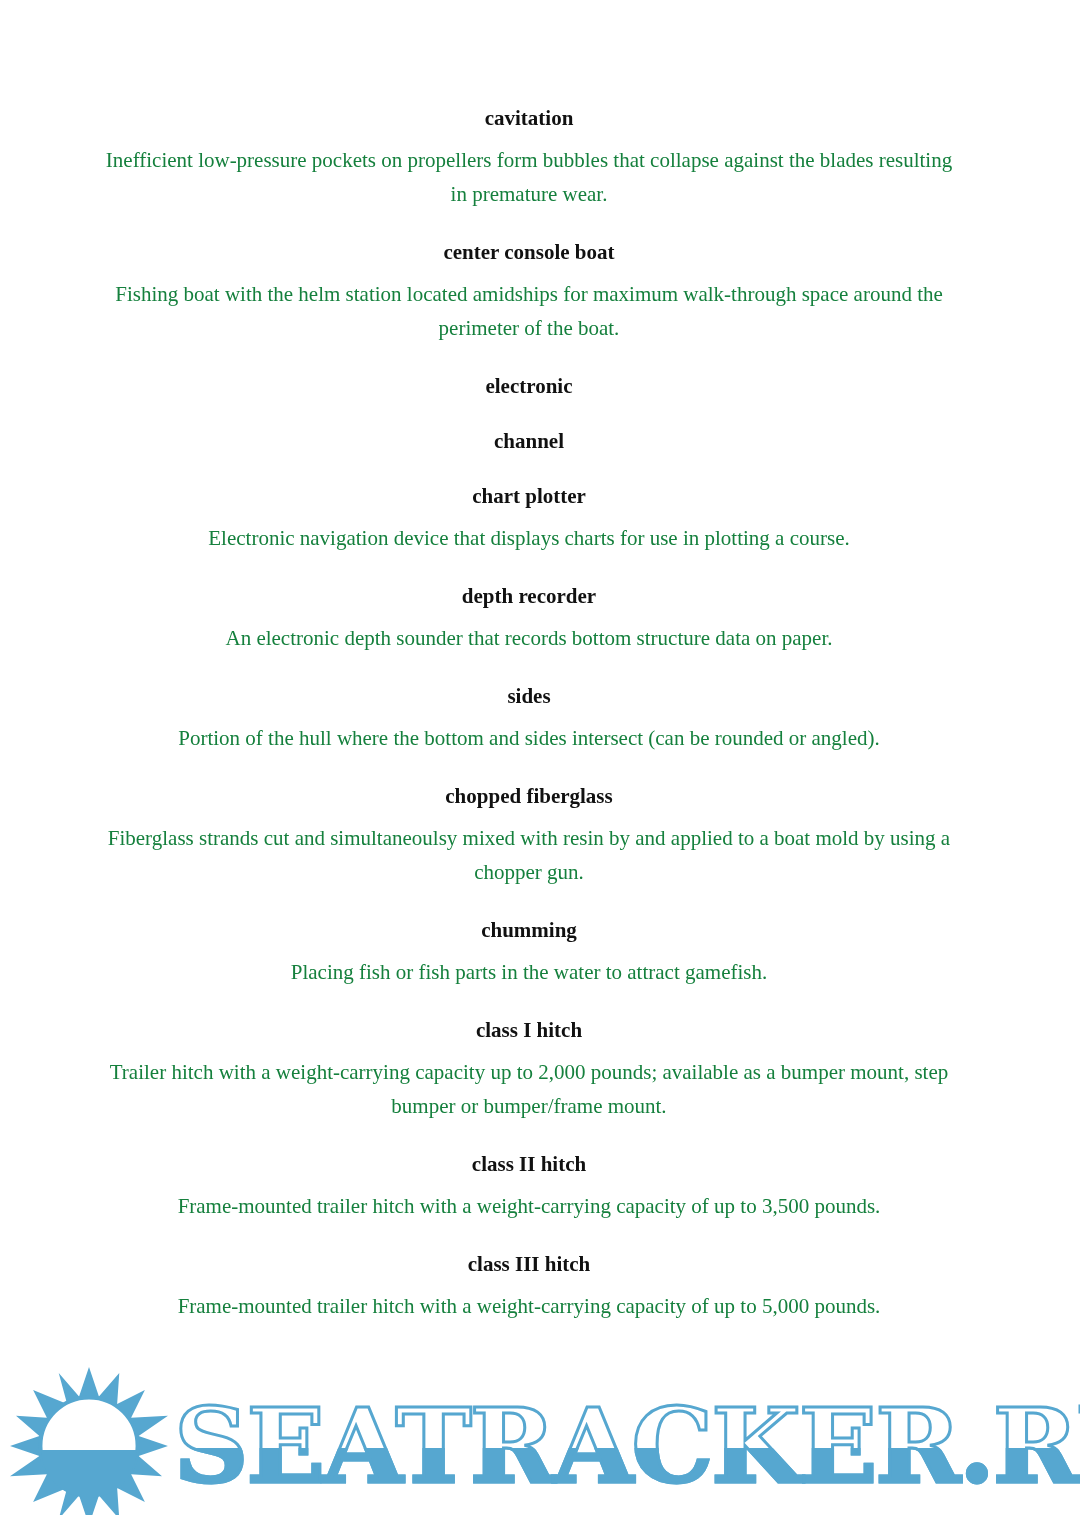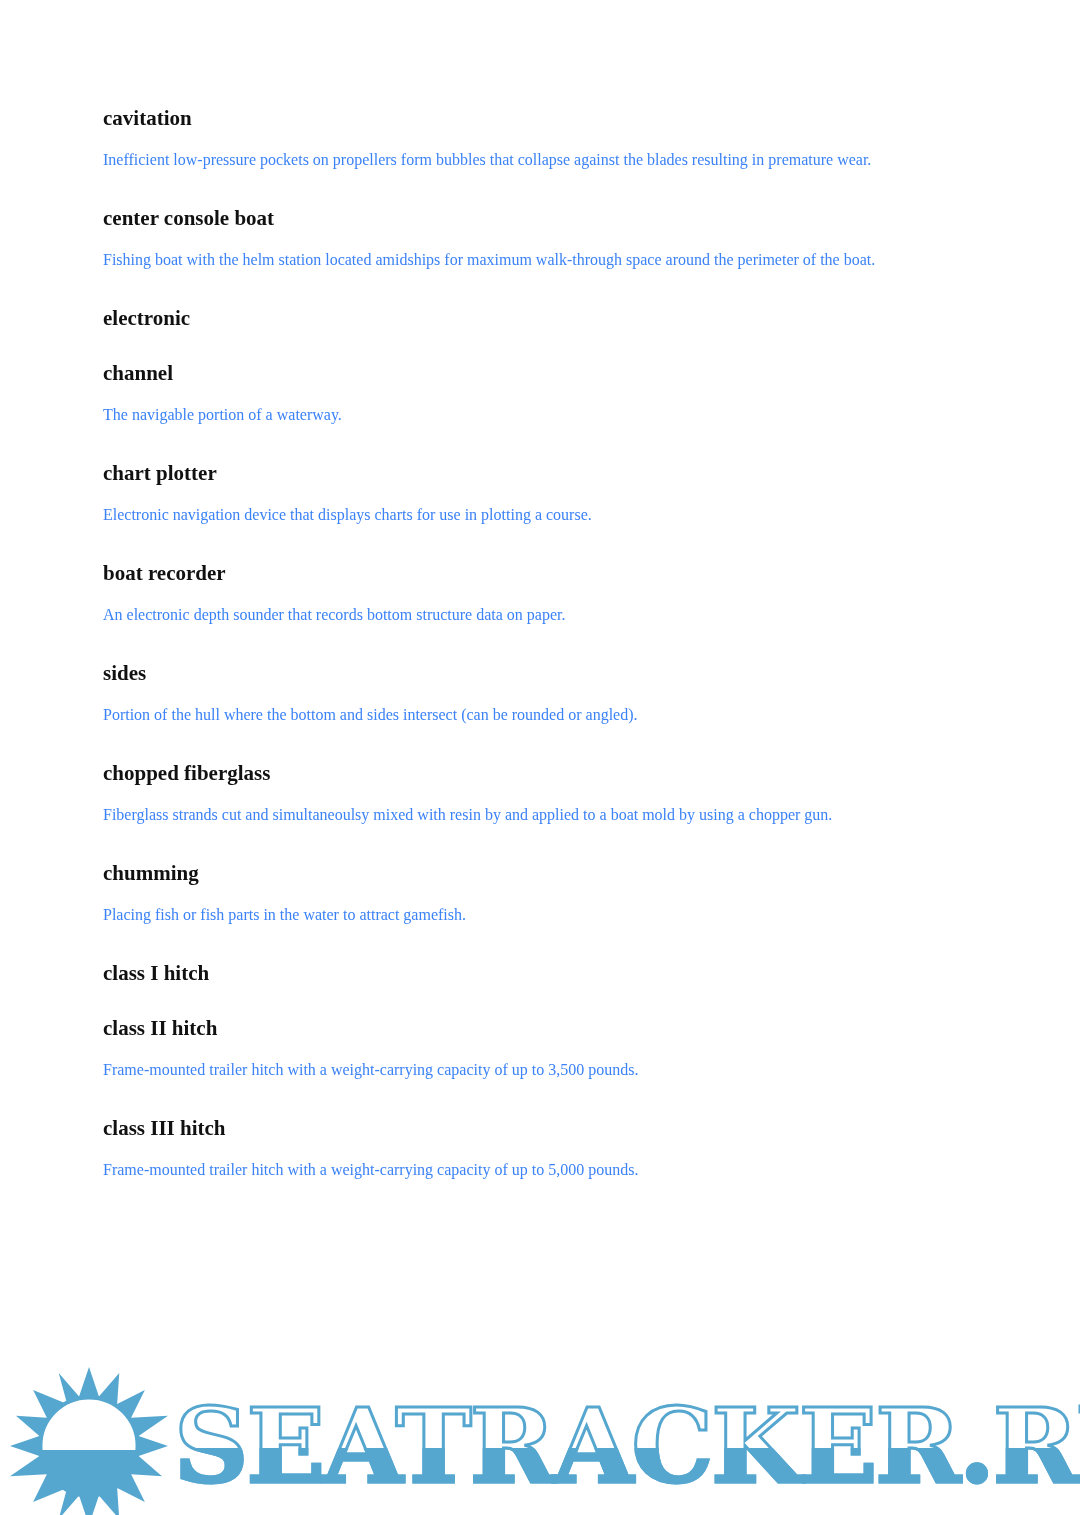--- a/index.html
+++ b/index.html
@@ -12,31 +12,31 @@
     position: relative;
   }
   .page {
     position: relative;
     width: 1080px;
     height: 1515px;
   }
   .glossary {
     padding: 104px 125px 0 103px;
   }
-  .entry { margin-bottom: 27px; }
+  .entry { margin-bottom: 27px; text-align: center; }
   .term {
     font-size: 21px;
     font-weight: bold;
     color: #111111;
     line-height: 28px;
     margin-bottom: 11px;
   }
   .definition {
-    font-size: 16px;
-    color: #3b82f6;
+    font-size: 21px;
+    color: #15803d;
     line-height: 34px;
     max-width: 852px;
   }
   
   .watermark {
     position: absolute;
     left: 0;
     bottom: -18px;
     width: 1080px;
     height: 175px;
@@ -84,30 +84,29 @@
       <div class="term">center console boat</div>
       <div class="definition">Fishing boat with the helm station located amidships for maximum walk-through space around the perimeter of the boat.</div>
     </div>
 
     <div class="entry">
       <div class="term">electronic</div>
     </div>
 
     <div class="entry">
       <div class="term">channel</div>
-      <div class="definition">The navigable portion of a waterway.</div>
     </div>
 
     <div class="entry">
       <div class="term">chart plotter</div>
       <div class="definition">Electronic navigation device that displays charts for use in plotting a course.</div>
     </div>
 
     <div class="entry">
-      <div class="term">boat recorder</div>
+      <div class="term">depth recorder</div>
       <div class="definition">An electronic depth sounder that records bottom structure data on paper.</div>
     </div>
 
 
     <div class="entry">
       <div class="term">sides</div>
       <div class="definition">Portion of the hull where the bottom and sides intersect (can be rounded or angled).</div>
     </div>
 
     <div class="entry">
@@ -115,20 +114,21 @@
       <div class="definition">Fiberglass strands cut and simultaneoulsy mixed with resin by and applied to a boat mold by using a chopper gun.</div>
     </div>
 
     <div class="entry">
       <div class="term">chumming</div>
       <div class="definition">Placing fish or fish parts in the water to attract gamefish.</div>
     </div>
 
     <div class="entry">
       <div class="term">class I hitch</div>
+      <div class="definition">Trailer hitch with a weight-carrying capacity up to 2,000 pounds; available as a bumper mount, step bumper or bumper/frame mount.</div>
     </div>
 
     <div class="entry">
       <div class="term">class II hitch</div>
       <div class="definition">Frame-mounted trailer hitch with a weight-carrying capacity of up to 3,500 pounds.</div>
     </div>
 
     <div class="entry">
       <div class="term">class III hitch</div>
       <div class="definition">Frame-mounted trailer hitch with a weight-carrying capacity of up to 5,000 pounds.</div>

